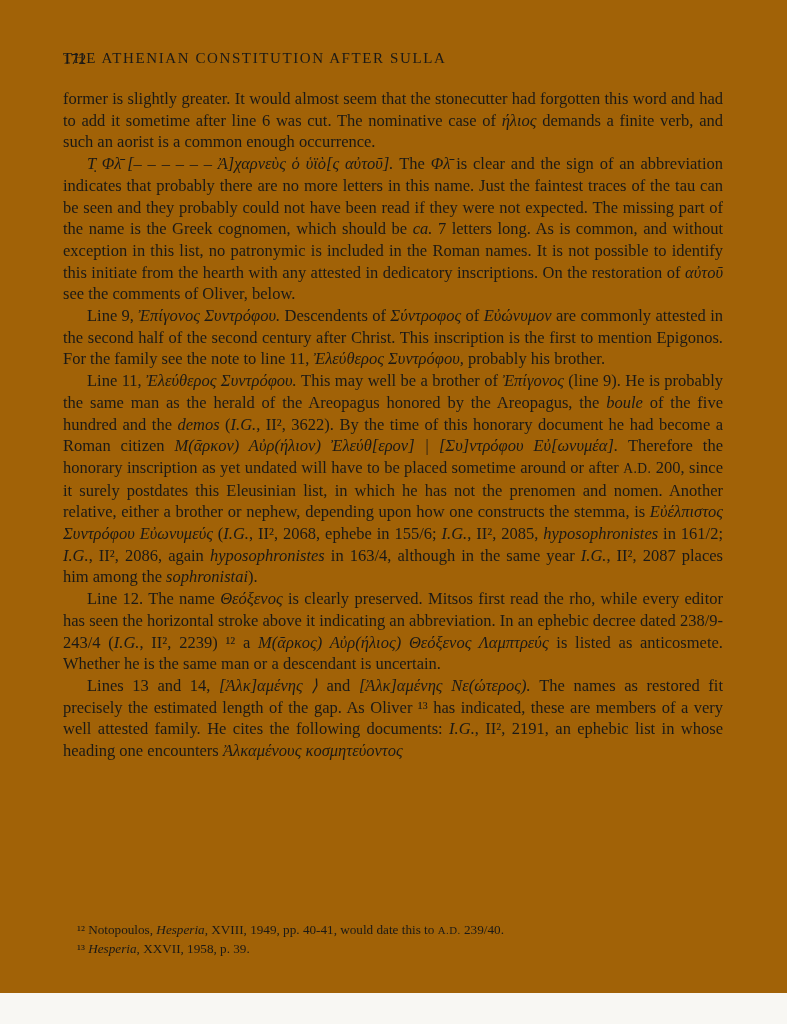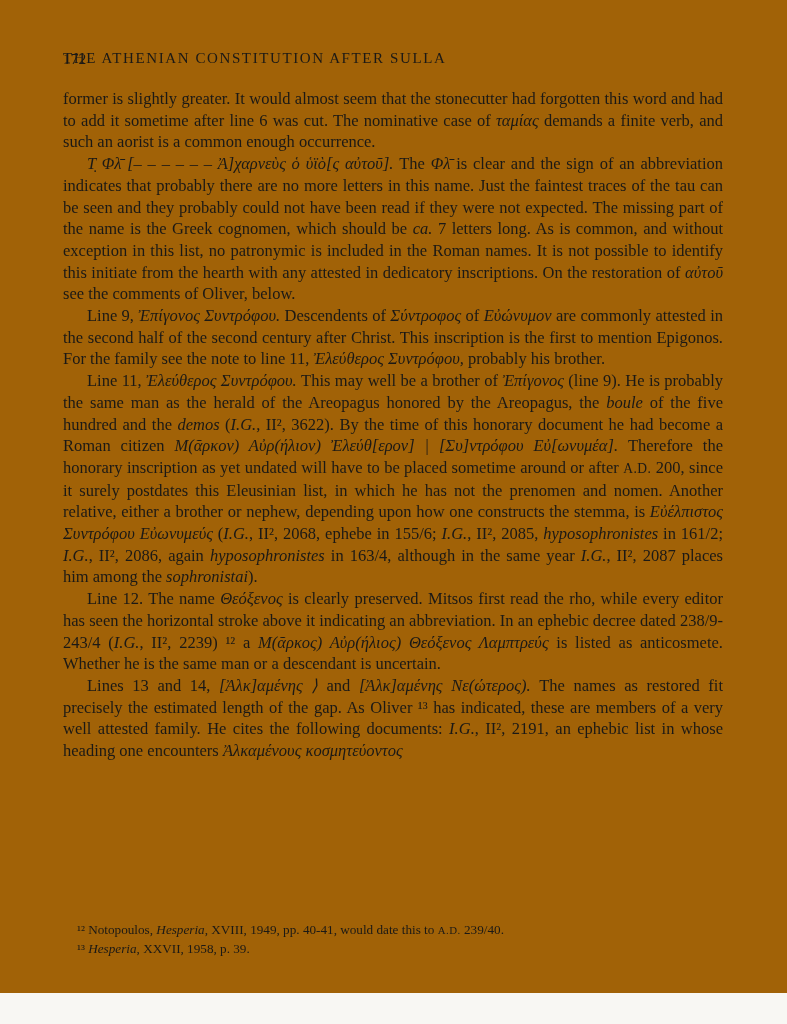--- a/index.html
+++ b/index.html
@@ -70,21 +70,21 @@
 </style>
 </head>
 <body>
 
 <div class="page">
   <div class="header">
     <span class="pagenum">172</span>
     <div class="running-title">THE ATHENIAN CONSTITUTION AFTER SULLA</div>
   </div>
   <div class="body">
-      <p class="para"><span class="run-n">former is slightly greater.  It would almost seem that the stonecutter had forgotten this word and had to add it sometime after line 6 was cut.  The nominative case of </span><span class="run-g">ταμίας</span><span class="run-n"> demands a finite verb, and such an aorist is a common enough occurrence.</span></p>
+      <p class="para"><span class="run-n">former is slightly greater.  It would almost seem that the stonecutter had forgotten this word and had to add it sometime after line 6 was cut.  The nominative case of </span><span class="run-g">ήλιος</span><span class="run-n"> demands a finite verb, and such an aorist is a common enough occurrence.</span></p>
       <p class="para indent"><span class="run-g">Τ̣ Φλ̄ [– – – – – – Ἀ]χαρνεὺς ὁ ὑϊὸ[ς αὐτοῦ].</span><span class="run-n">  The </span><span class="run-g">Φλ̄</span><span class="run-n"> is clear and the sign of an abbreviation indicates that probably there are no more letters in this name.  Just the faintest traces of the tau can be seen and they probably could not have been read if they were not expected.  The missing part of the name is the Greek cognomen, which should be </span><span class="run-i">ca.</span><span class="run-n"> 7 letters long.  As is common, and without exception in this list, no patronymic is included in the Roman names.  It is not possible to identify this initiate from the hearth with any attested in dedicatory inscriptions.  On the restoration of </span><span class="run-g">αὐτοῦ</span><span class="run-n"> see the comments of Oliver, below.</span></p>
       <p class="para indent"><span class="run-n">Line 9, </span><span class="run-g">Ἐπίγονος Συντρόφου.</span><span class="run-n">  Descendents of </span><span class="run-g">Σύντροφος</span><span class="run-n"> of </span><span class="run-g">Εὐώνυμον</span><span class="run-n"> are commonly attested in the second half of the second century after Christ.  This inscription is the first to mention Epigonos.  For the family see the note to line 11, </span><span class="run-g">Ἐλεύθερος Συντρόφου,</span><span class="run-n"> probably his brother.</span></p>
       <p class="para indent"><span class="run-n">Line 11, </span><span class="run-g">Ἐλεύθερος Συντρόφου.</span><span class="run-n">  This may well be a brother of </span><span class="run-g">Ἐπίγονος</span><span class="run-n"> (line 9). He is probably the same man as the herald of the Areopagus honored by the Areopagus, the </span><span class="run-i">boule</span><span class="run-n"> of the five hundred and the </span><span class="run-i">demos</span><span class="run-n"> (</span><span class="run-i">I.G.</span><span class="run-n">, II², 3622).  By the time of this honorary document he had become a Roman citizen </span><span class="run-g">Μ(ᾶρκον) Αὐρ(ήλιον) Ἐλεύθ[ερον] | [Συ]ντρόφου Εὐ[ωνυμέα].</span><span class="run-n">  Therefore the honorary inscription as yet undated will have to be placed sometime around or after </span><span class="run-sc">A.D.</span><span class="run-n"> 200, since it surely postdates this Eleusinian list, in which he has not the prenomen and nomen.  Another relative, either a brother or nephew, depending upon how one constructs the stemma, is </span><span class="run-g">Εὐέλπιστος Συντρόφου Εὐωνυμεύς</span><span class="run-n"> (</span><span class="run-i">I.G.</span><span class="run-n">, II², 2068, ephebe in 155/6; </span><span class="run-i">I.G.</span><span class="run-n">, II², 2085, </span><span class="run-i">hyposophronistes</span><span class="run-n"> in 161/2; </span><span class="run-i">I.G.</span><span class="run-n">, II², 2086, again </span><span class="run-i">hyposophronistes</span><span class="run-n"> in 163/4, although in the same year </span><span class="run-i">I.G.</span><span class="run-n">, II², 2087 places him among the </span><span class="run-i">sophronistai</span><span class="run-n">).</span></p>
       <p class="para indent"><span class="run-n">Line 12.  The name </span><span class="run-g">Θεόξενος</span><span class="run-n"> is clearly preserved.  Mitsos first read the rho, while every editor has seen the horizontal stroke above it indicating an abbreviation.  In an ephebic decree dated 238/9-243/4 (</span><span class="run-i">I.G.</span><span class="run-n">, II², 2239) ¹² a </span><span class="run-g">Μ(ᾶρκος) Αὐρ(ήλιος) Θεόξενος Λαμπτρεύς</span><span class="run-n"> is listed as anticosmete.  Whether he is the same man or a descendant is uncertain.</span></p>
       <p class="para indent"><span class="run-n">Lines 13 and 14, </span><span class="run-g">[Ἀλκ]αμένης ⟩</span><span class="run-n"> and </span><span class="run-g">[Ἀλκ]αμένης Νε(ώτερος).</span><span class="run-n">  The names as restored fit precisely the estimated length of the gap.  As Oliver ¹³ has indicated, these are members of a very well attested family.  He cites the following documents: </span><span class="run-i">I.G.</span><span class="run-n">, II², 2191, an ephebic list in whose heading one encounters </span><span class="run-g">Ἀλκαμένους κοσμητεύοντος</span></p>
     </div>
   <div class="footnotes">
       <p class="footnote indent"><span class="run-n">¹² Notopoulos, </span><span class="run-i">Hesperia</span><span class="run-n">, XVIII, 1949, pp. 40-41, would date this to </span><span class="run-sc">A.D.</span><span class="run-n"> 239/40.</span></p>
       <p class="footnote indent"><span class="run-n">¹³ </span><span class="run-i">Hesperia</span><span class="run-n">, XXVII, 1958, p. 39.</span></p>
     </div>

